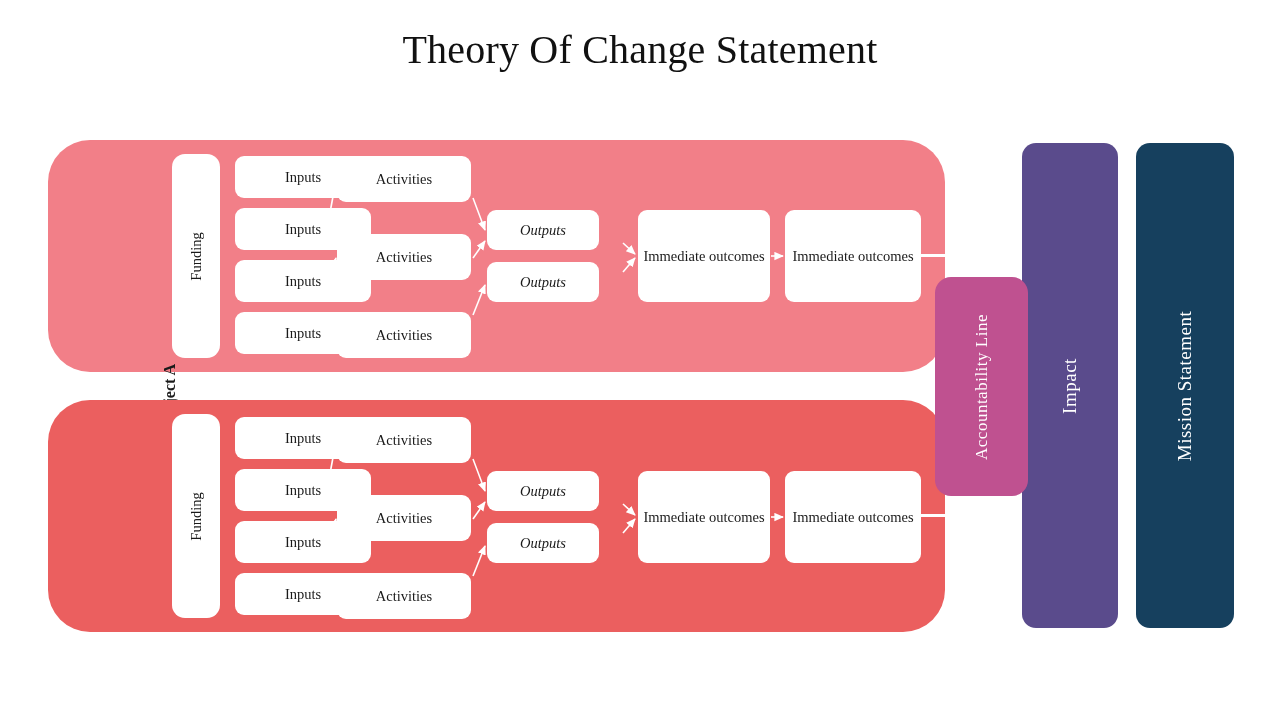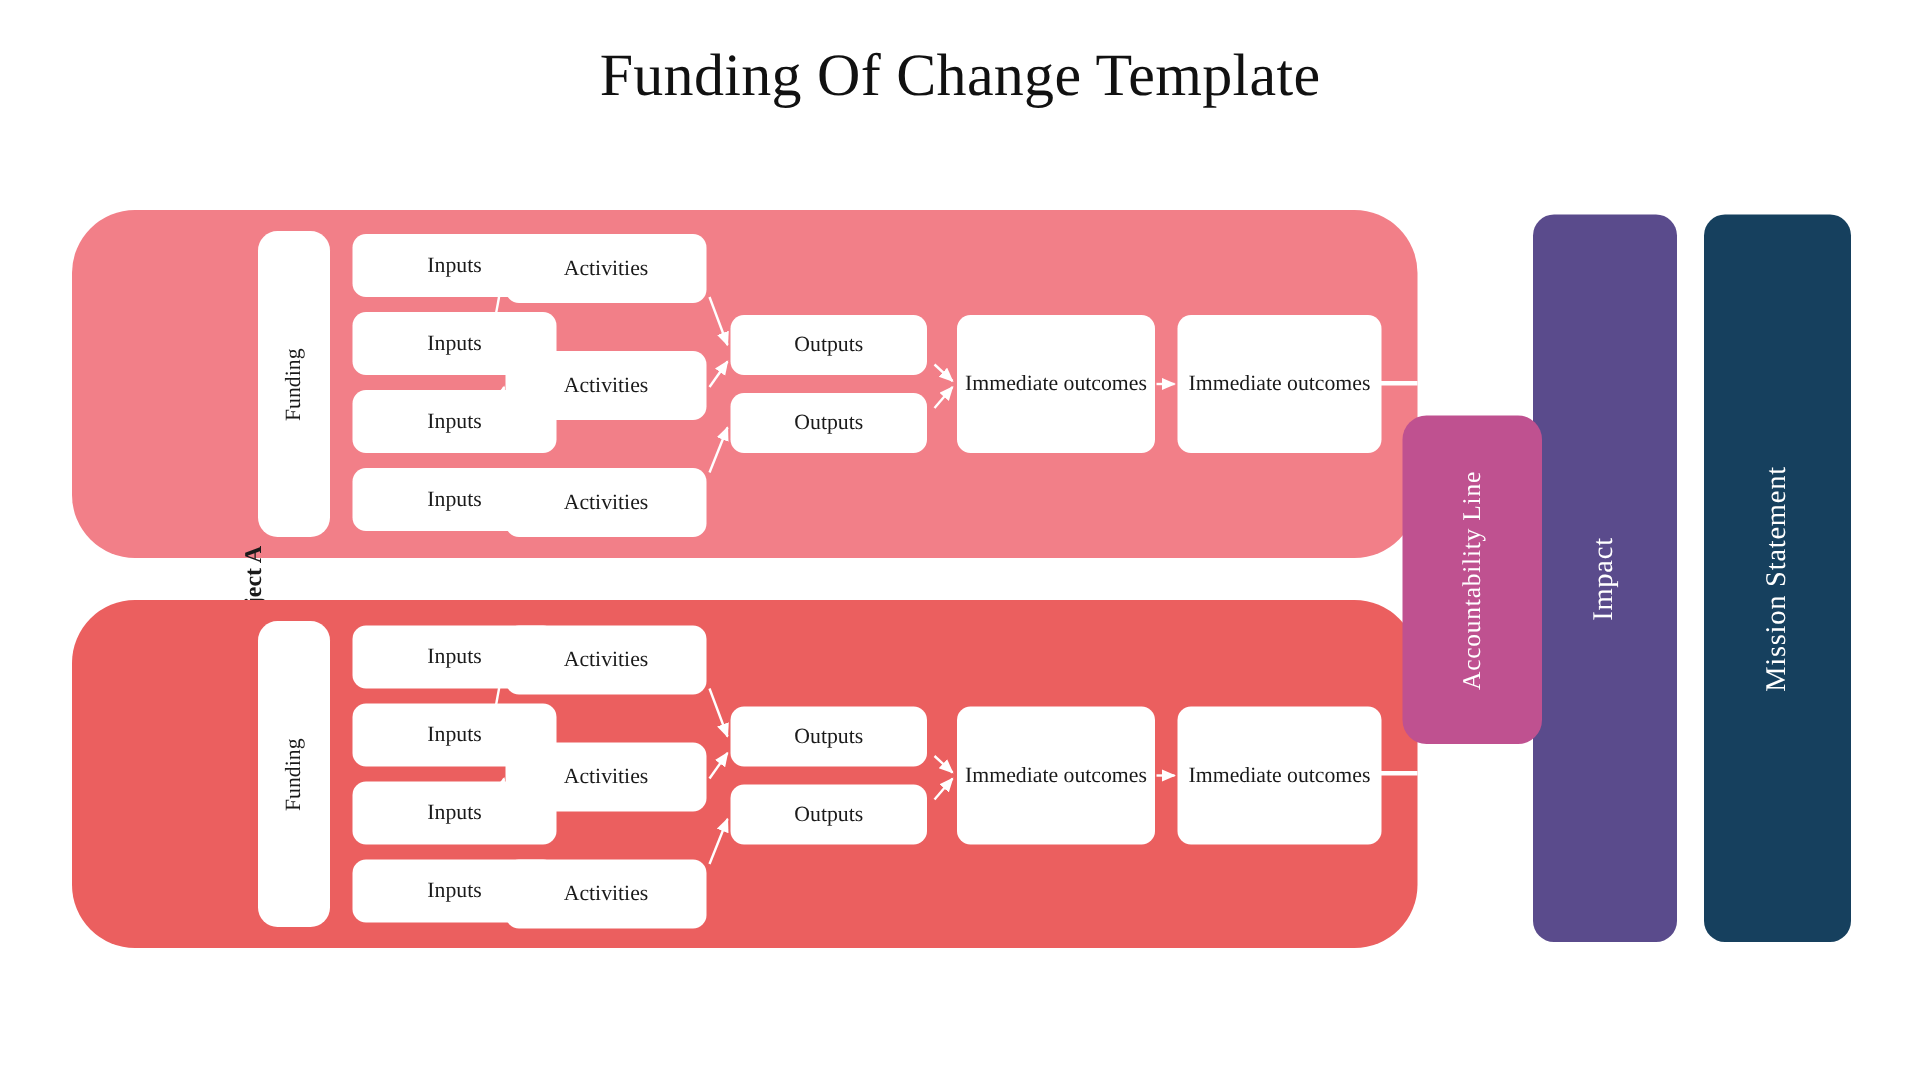--- a/index.html
+++ b/index.html
@@ -103,21 +103,21 @@
     border-radius: 13px;
   }
   .node-funding .vtext {
     transform: rotate(-90deg);
     white-space: nowrap;
     font-size: 14.5px;
   }
 
   .node-input    { width: 136px; height: 42px; }
   .node-activity { width: 134px; height: 46px; }
-  .node-output   { width: 131px; height: 40px; }
+  .node-output   { width: 112px; height: 40px; font-style: italic; }
   .node-outcome  { width: 132px; height: 92px; }
   .node-outcome2 { width: 136px; height: 92px; }
 
   
   .arrow-layer {
     position: absolute;
     left: 0; top: 0;
     width: 897px; height: 232px;
     z-index: 2;
     pointer-events: none;
@@ -162,21 +162,21 @@
     border-radius: 14px;
     z-index: 1;
   }
   #mission-panel .vtext { font-size: 19px; letter-spacing: 0.5px; }
 </style>
 </head>
 <body>
 
 <div id="canvas">
 
-  <div class="page-title">Funding Of Change Template</div>
+  <div class="page-title">Theory Of Change Statement</div>
 
   <div class="project-panel" id="project-a-panel">
 
     <div class="panel-notch"></div>
 
     <svg class="arrow-layer" viewBox="0 0 897 232">
       <defs>
         <marker id="ahA" markerWidth="7" markerHeight="7" refX="5.4" refY="2.6" orient="auto" markerUnits="strokeWidth">
           <path d="M0,0 L6,2.6 L0,5.2 z" fill="#ffffff"></path>
         </marker>

